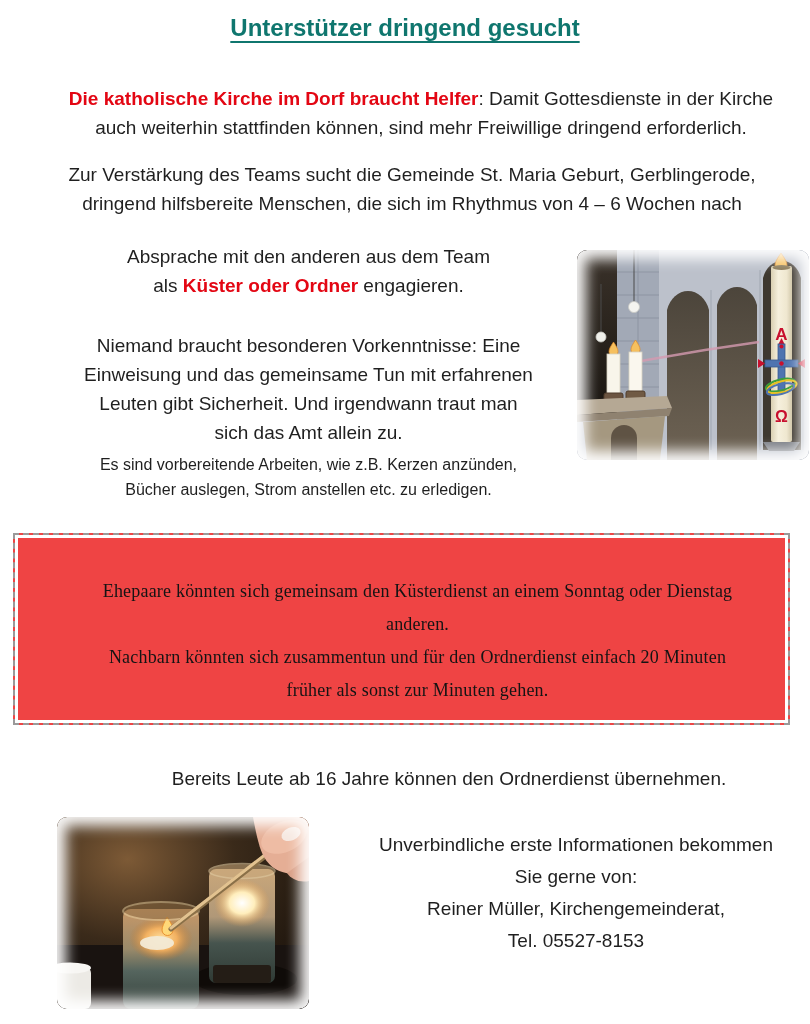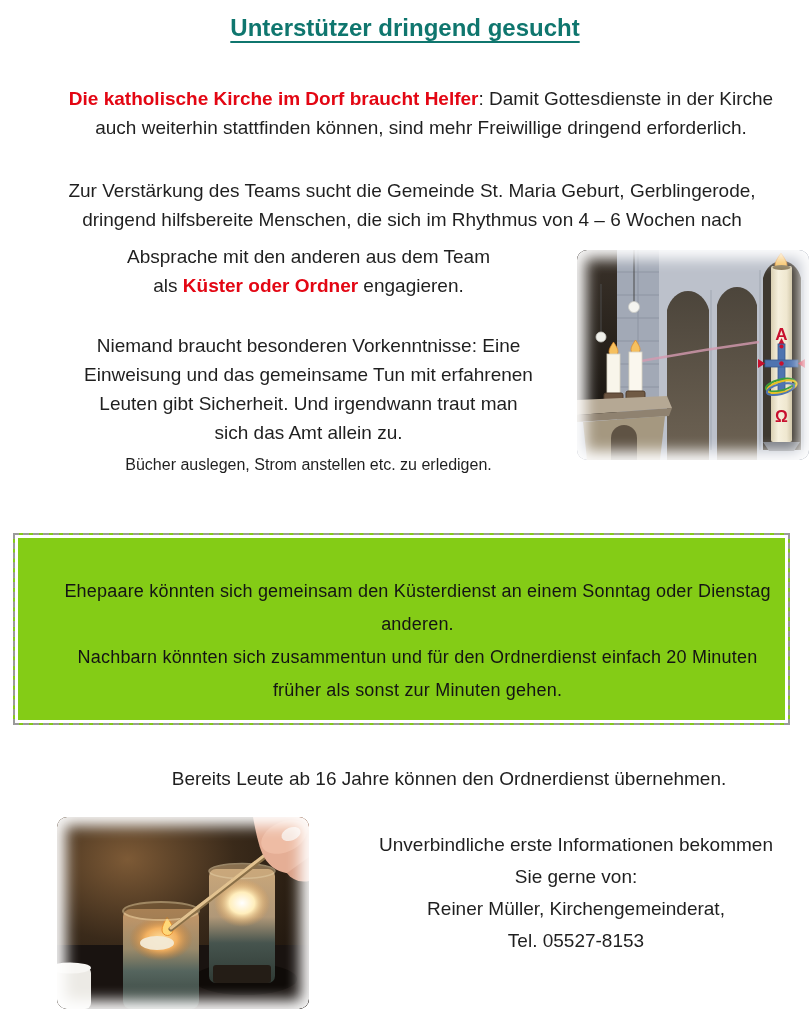--- a/index.html
+++ b/index.html
@@ -12,31 +12,32 @@
   .line{display:block;white-space:nowrap;padding-left:32px;}
   .doc-title{
     top:14px;left:0;width:810px;text-align:center;
     font-size:24px;font-weight:bold;color:#0f766e;
     text-decoration:underline;text-underline-offset:5px;
   }
   .body-text{font-size:19px;line-height:29px;}
   .small-text{font-size:16px;line-height:25px;}
   .red{color:#e30613;font-weight:bold;}
   .intro{top:84px;left:0;width:810px;}
-  .team-wide{top:176px;left:0;width:792px;}
+  .team-wide{top:160px;left:0;width:792px;}
   .team-narrow{top:242px;left:20px;width:545px;}
   .reassure{top:331px;left:25px;width:535px;}
   .tasks{top:452px;left:25px;width:535px;}
   .info-box{
     top:533px;left:13px;width:777px;height:192px;
-    background:#84cc16;border:2px dashed #9a9a9a;
+    background:#ef4444;border:2px dashed #9a9a9a;
     box-shadow:inset 0 0 0 3px #ffffff;
     font-size:18px;line-height:33px;text-align:center;
     padding-top:40px;box-sizing:border-box;color:#141414;
     letter-spacing:0.2px;
+    font-family:Liberation Serif, serif;
   }
   .age-note{top:764px;left:0;width:810px;padding-left:44px;}
   .contact{top:829px;left:330px;width:460px;font-size:19px;line-height:32px;}
   .photo{border-radius:10px;overflow:hidden;}
   .photo svg{display:block;}
   .photo .vignette{
     position:absolute;inset:0;border-radius:10px;pointer-events:none;
     box-shadow:inset 0 0 14px 9px rgba(255,255,255,0.96);
   }
   .photo-church{top:250px;left:577px;width:232px;height:210px;}
@@ -65,20 +66,21 @@
   </div>
 
   <div class="abs reassure body-text center">
     <span class="line">Niemand braucht besonderen Vorkenntnisse: Eine</span>
     <span class="line">Einweisung und das gemeinsame Tun mit erfahrenen</span>
     <span class="line">Leuten gibt Sicherheit. Und irgendwann traut man</span>
     <span class="line">sich das Amt allein zu.</span>
   </div>
 
   <div class="abs tasks small-text center">
+    <span class="line">Es sind vorbereitende Arbeiten, wie z.B. Kerzen anzünden,</span>
     <span class="line">Bücher auslegen, Strom anstellen etc. zu erledigen.</span>
   </div>
 
   <div class="abs info-box">
     <span class="line">Ehepaare könnten sich gemeinsam den Küsterdienst an einem Sonntag oder Dienstag</span>
     <span class="line">anderen.</span>
     <span class="line">Nachbarn könnten sich zusammentun und für den Ordnerdienst einfach 20 Minuten</span>
     <span class="line">früher als sonst zur Minuten gehen.</span>
   </div>
 

